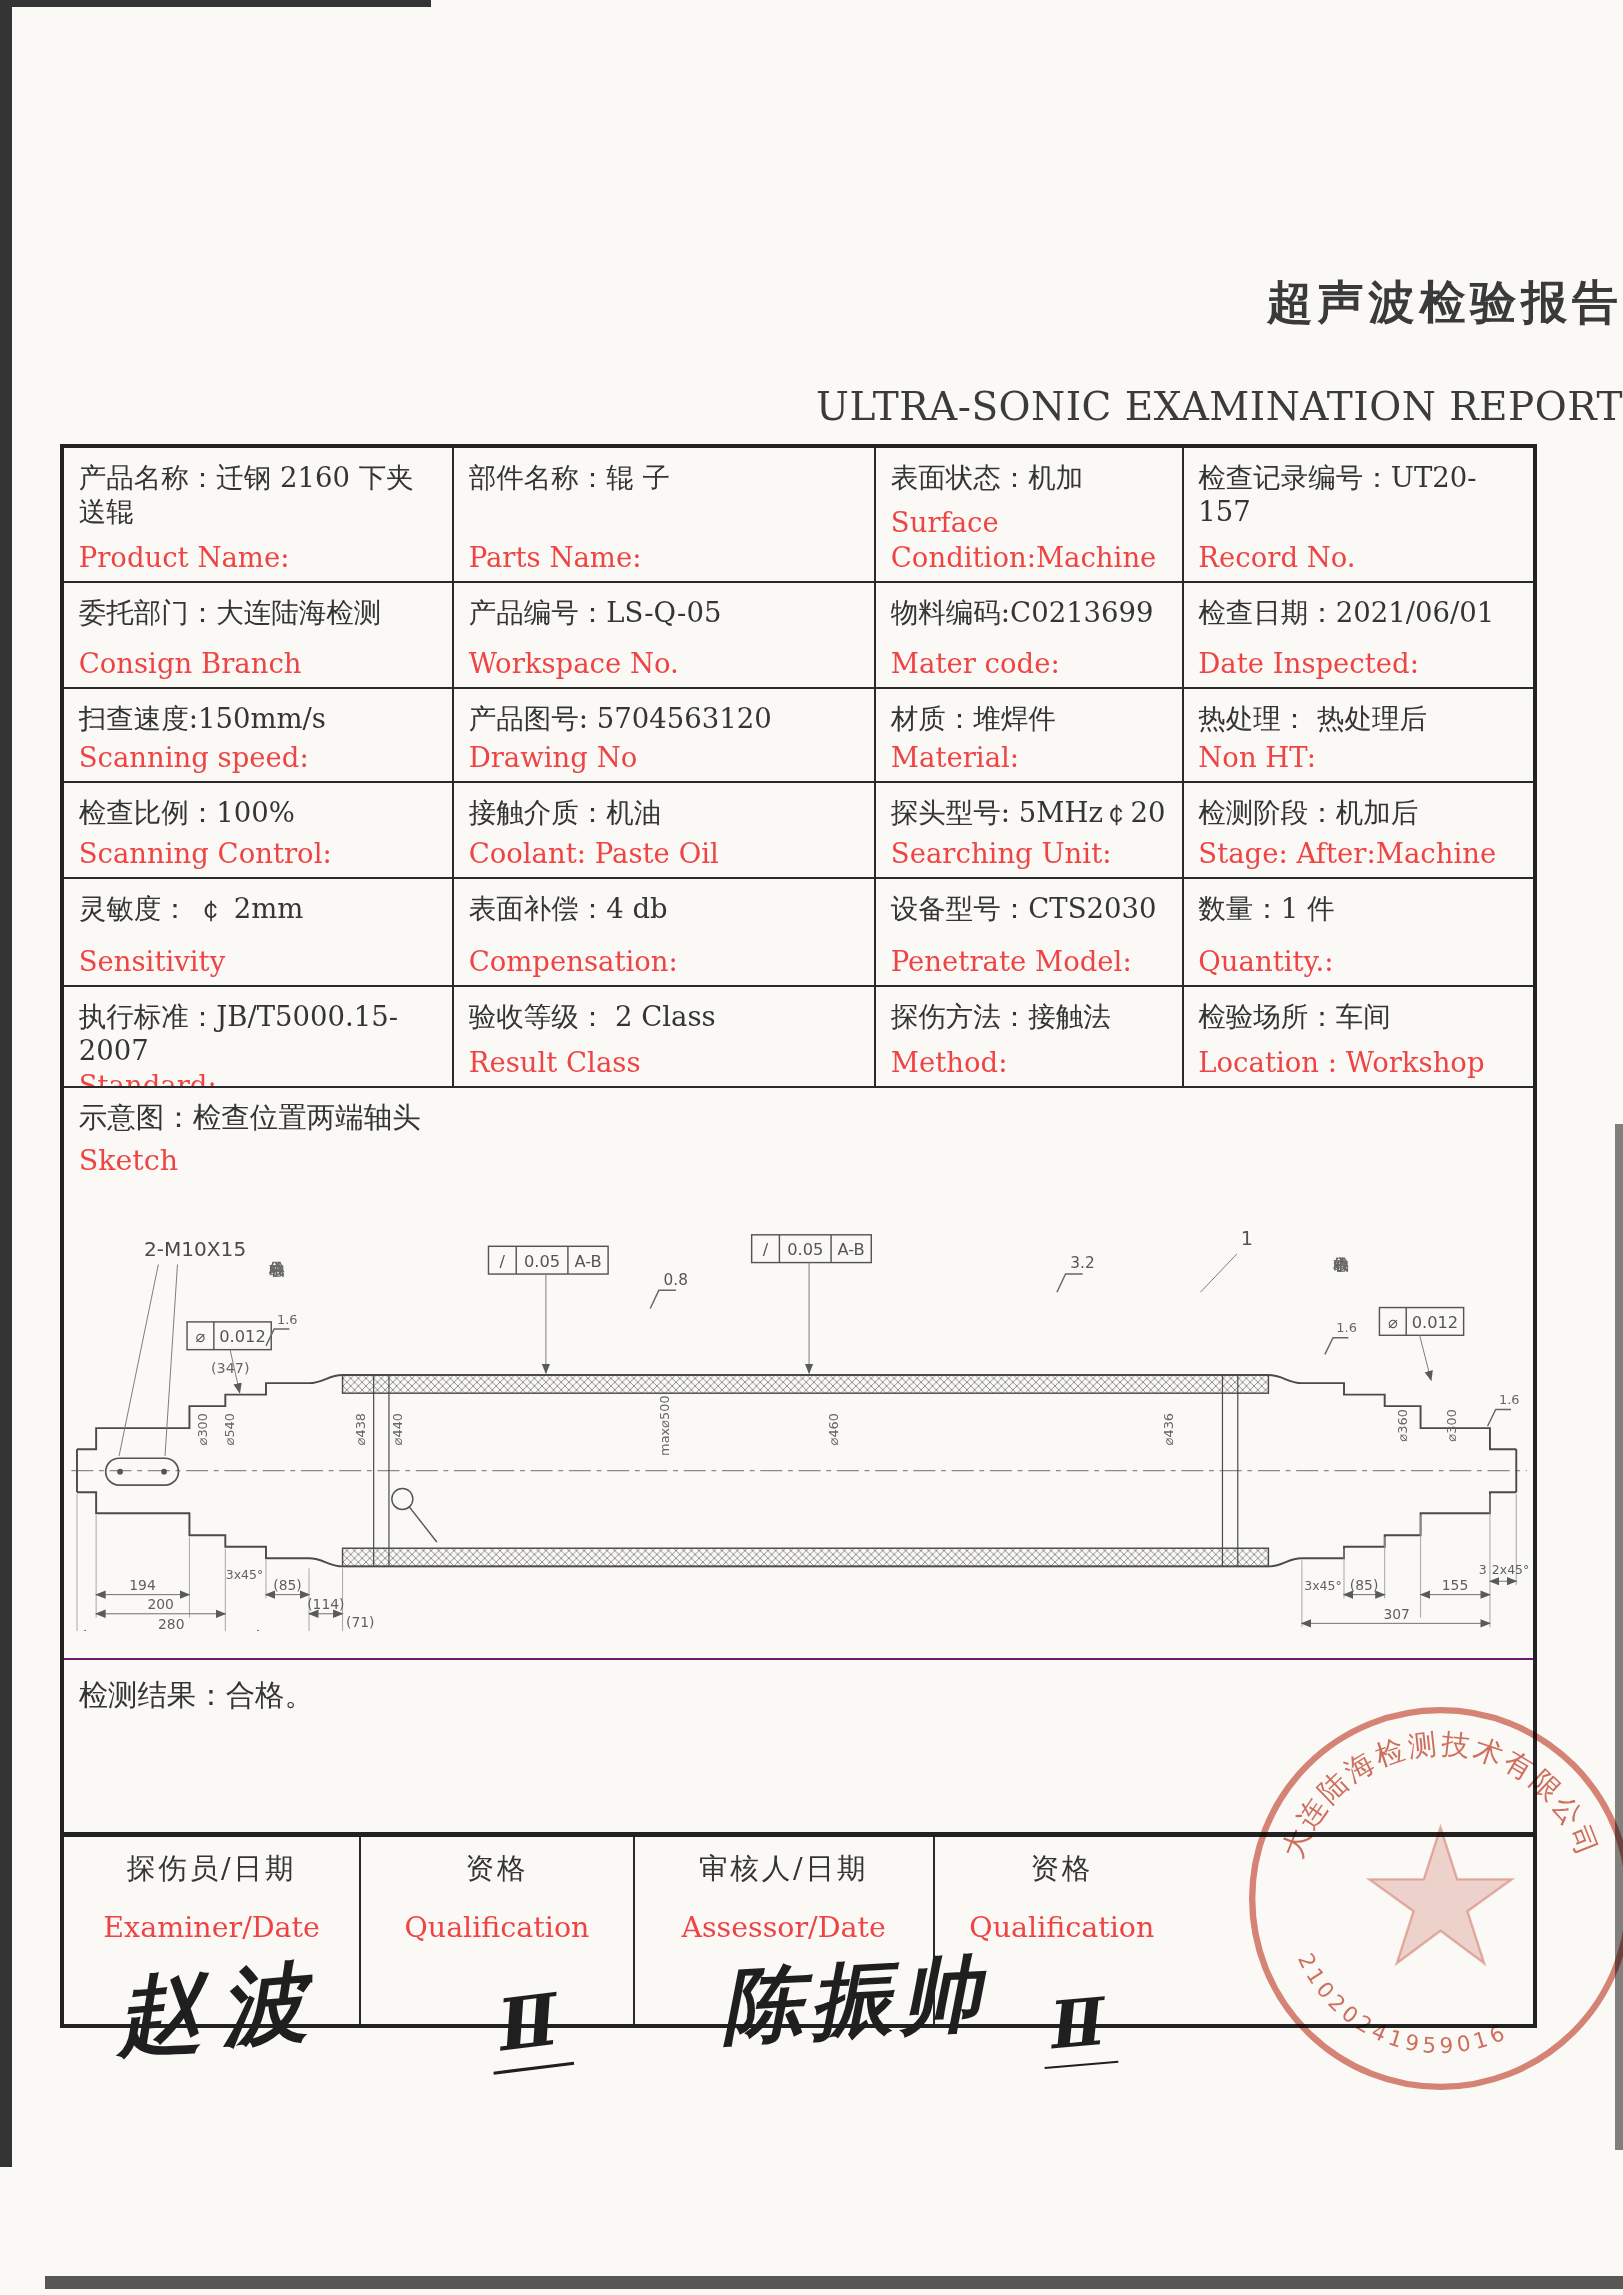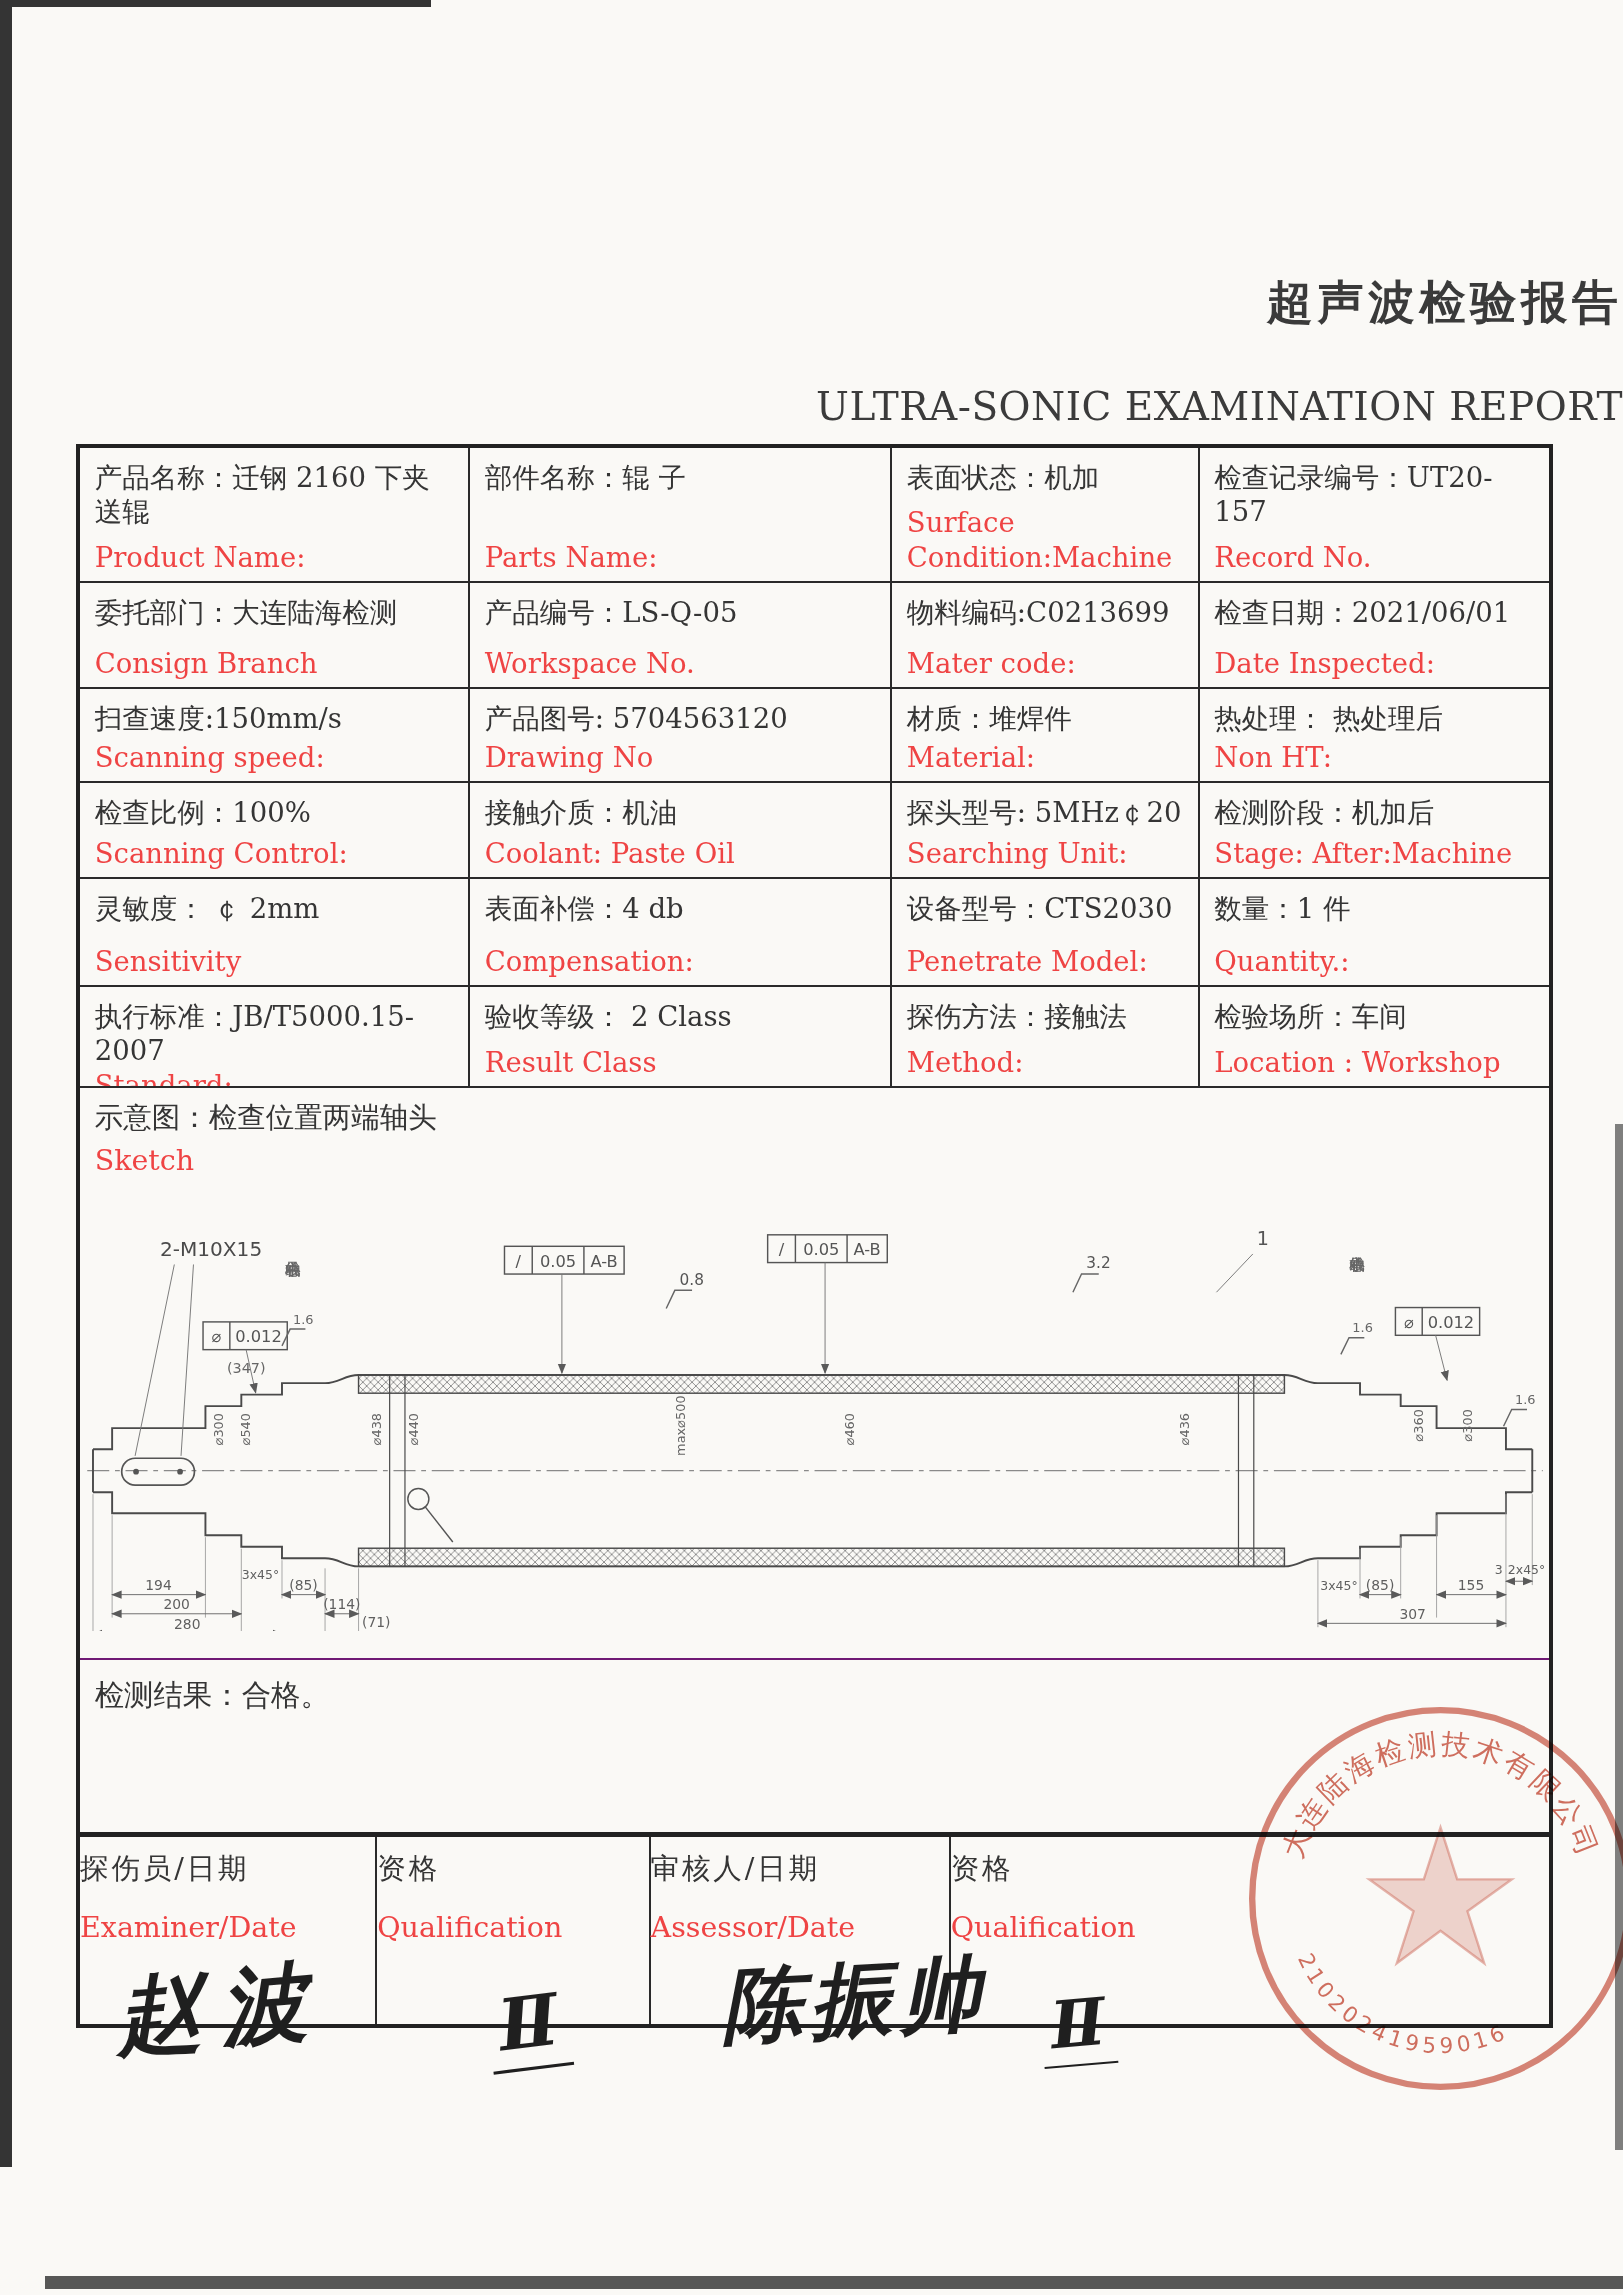--- a/index.html
+++ b/index.html
@@ -10,36 +10,36 @@
   .edge-left{left:0;top:0;width:11.8px;height:2167px;}
   .edge-top{left:0;top:0;width:431px;height:7.4px;}
   .edge-bottom{left:45px;top:2276px;width:1578px;height:12.8px;background:#454545;opacity:.9;}
   .edge-right{left:1615px;top:1124px;width:7.9px;height:1026px;background:#555;opacity:.75;}
   
   .title-cn{position:absolute;left:0;right:0;top:272px;text-align:right;font-size:46px;font-weight:600;
             letter-spacing:4.9px;color:#3a3a3a;}
   .title-en{position:absolute;left:0;right:0;top:384px;text-align:right;font-size:39px;font-weight:500;
             letter-spacing:0.5px;color:#3b3b3b;}
   
-  .report-table{position:absolute;left:76px;top:444px;width:1477px;border:4.4px solid #222;box-sizing:border-box;background:transparent;}
+  .report-table{position:absolute;left:60px;top:444px;width:1477px;border:4.4px solid #222;box-sizing:border-box;background:transparent;}
   .irow{display:grid;grid-template-columns:795fr 865fr 630fr 720fr;box-sizing:border-box;}
   .irow + .irow{border-top:2px solid #2a2a2a;}
   .r0{height:133px}.r1{height:106px}.r2{height:94px}.r3{height:96px}.r4{height:108px}.r5{height:101px}
   .cell{box-sizing:border-box;padding:11.8px 12.8px 6.9px 14.7px;display:flex;flex-direction:column;justify-content:space-between;overflow:hidden;}
   .cell + .cell{border-left:2px solid #2a2a2a;}
   .cn,.en{font-size:27.5px;line-height:1.25;color:#353535;}
   .en{color:#ef4444;}
   .sketch-row{border-top:2px solid #2a2a2a;height:572px;position:relative;box-sizing:border-box;}
   .sketch-label{padding:8.8px 14.7px 0 14.7px;}
   .sketch-label .cn,.sketch-label .en{font-size:28.5px;line-height:1.5;}
   .drawing{position:absolute;left:2.5px;top:76px;}
   .result-row{border-top:2px solid #701a75;height:174px;box-sizing:border-box;padding:16.7px 14.7px;}
   .result-row .cn{font-size:29.4px;}
   .sig-row{display:grid;grid-template-columns:605fr 560fr 615fr 525fr 705fr;border-top:5.9px solid #222;height:192px;box-sizing:border-box;}
-  .sig-cell{box-sizing:border-box;text-align:center;padding-top:13.7px;display:flex;flex-direction:column;gap:23.6px;align-items:flex-start;}
+  .sig-cell{box-sizing:border-box;text-align:center;padding-top:13.7px;display:flex;flex-direction:column;gap:23.6px;align-items:center;}
   .sig-cell + .sig-cell{border-left:2px solid #2a2a2a;}
   .sig-cell .cn{font-size:28.5px;letter-spacing:2.9px;}
   .sig-cell .en{font-size:28.5px;}
   
   .hand{position:absolute;font-family:"DejaVu Serif","Liberation Serif",serif;font-style:italic;font-weight:600;
         color:#1f1f1f;z-index:6;white-space:nowrap;}
   .hand-zhao{left:115px;top:1951px;font-size:86px;transform:rotate(-5deg);letter-spacing:19.6px;}
   .hand-q1{left:488px;top:1980px;font-size:71px;transform:rotate(-7deg);border-bottom:3.4px solid #1f1f1f;padding:0 10.8px 2.9px 10.8px;}
   .hand-chen{left:721px;top:1946px;font-size:82px;transform:rotate(-3deg);letter-spacing:6.9px;}
   .hand-q2{left:1041px;top:1985px;font-size:65px;transform:rotate(-5deg);border-bottom:2.9px solid #1f1f1f;padding:0 9.8px 2.5px 9.8px;}

